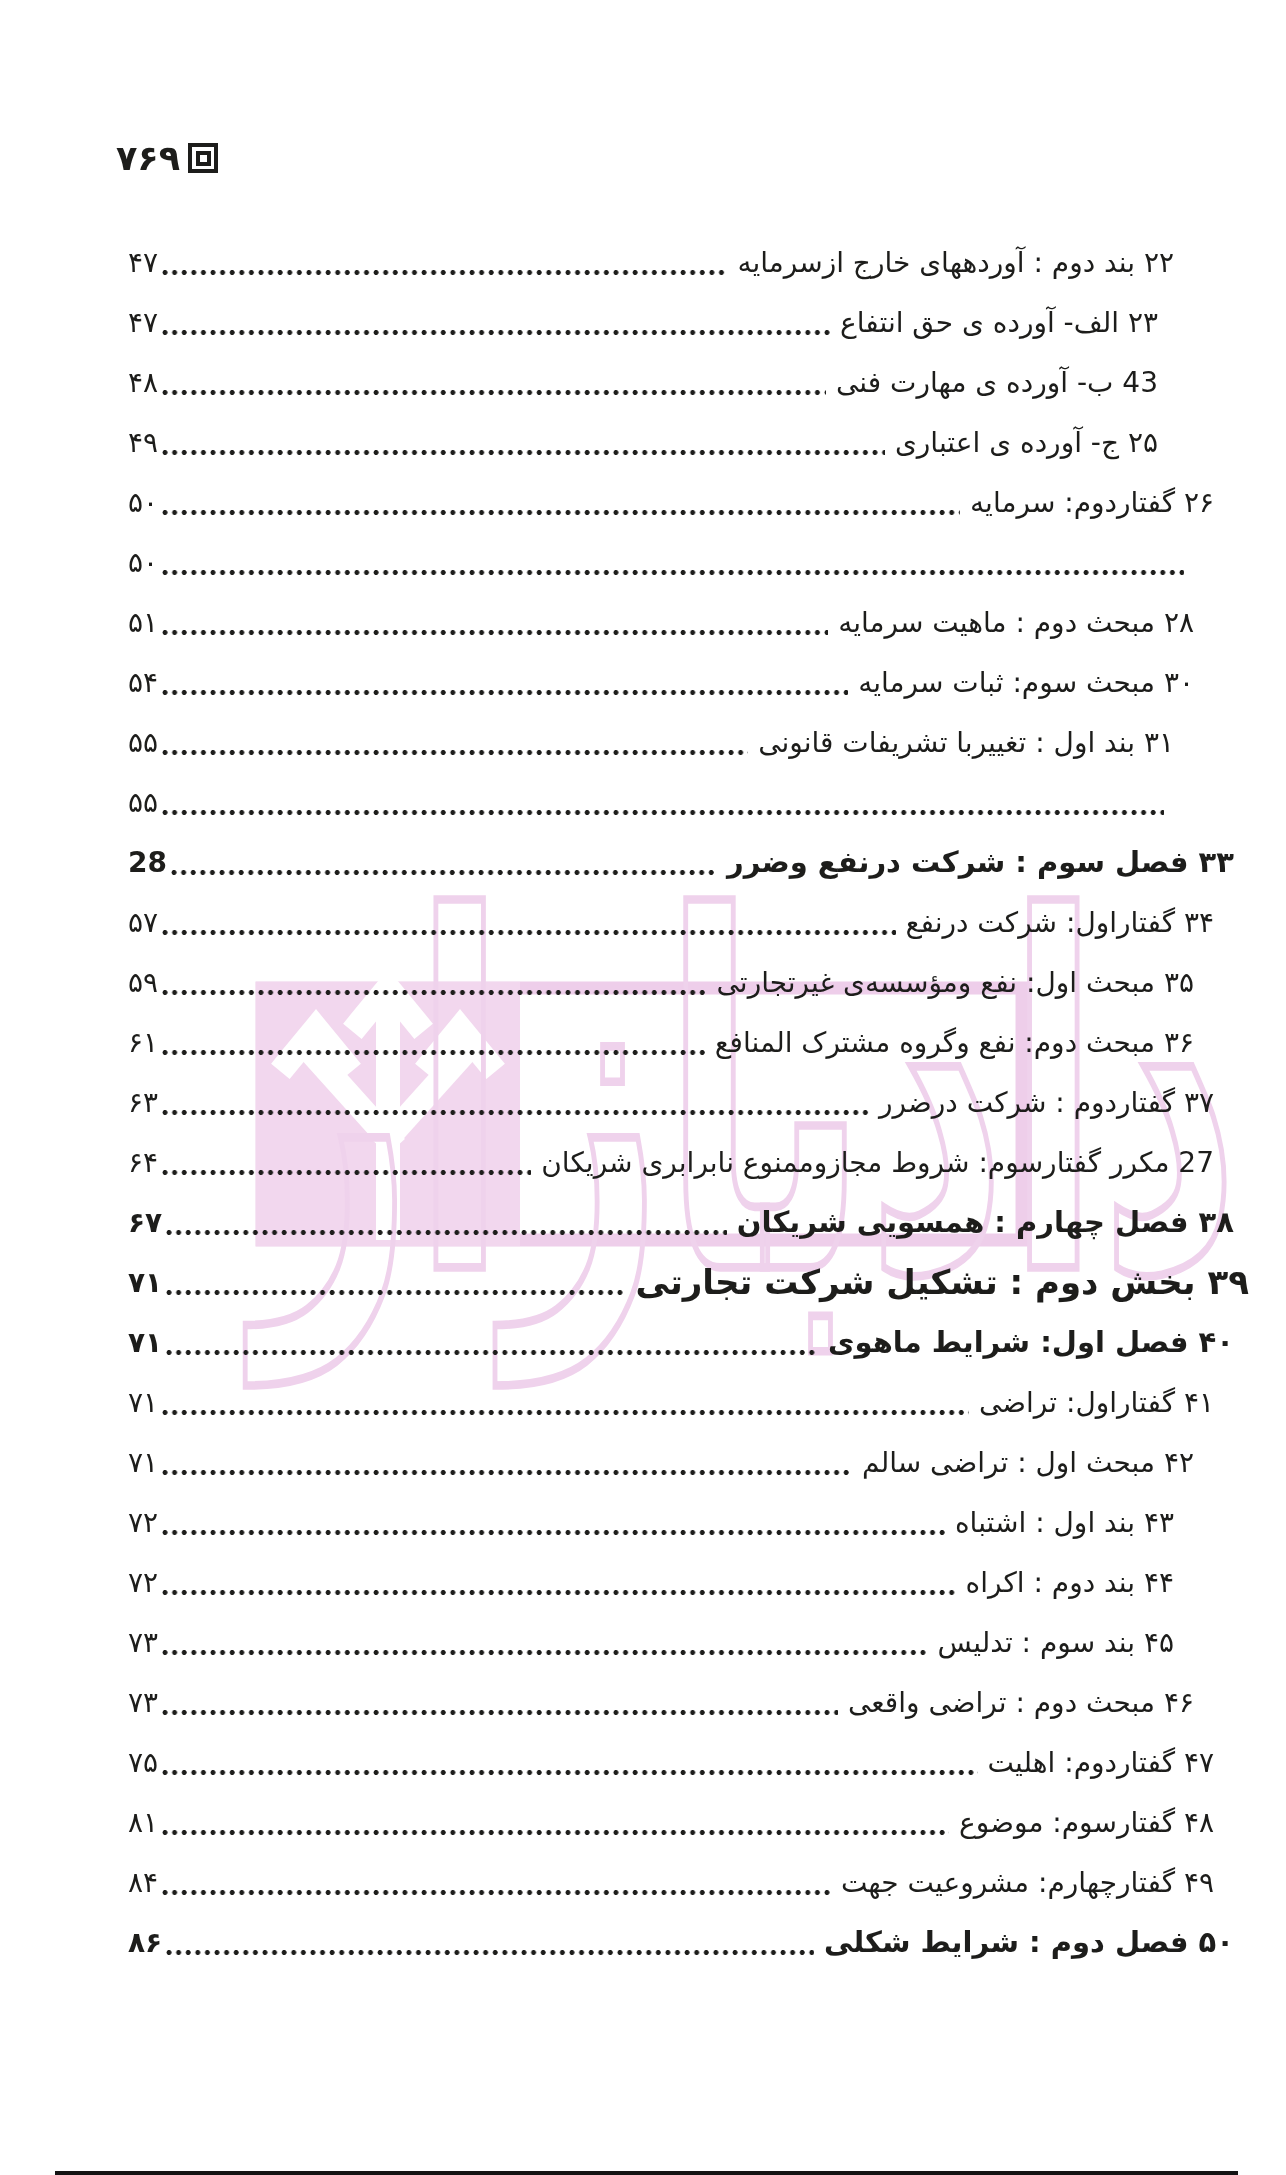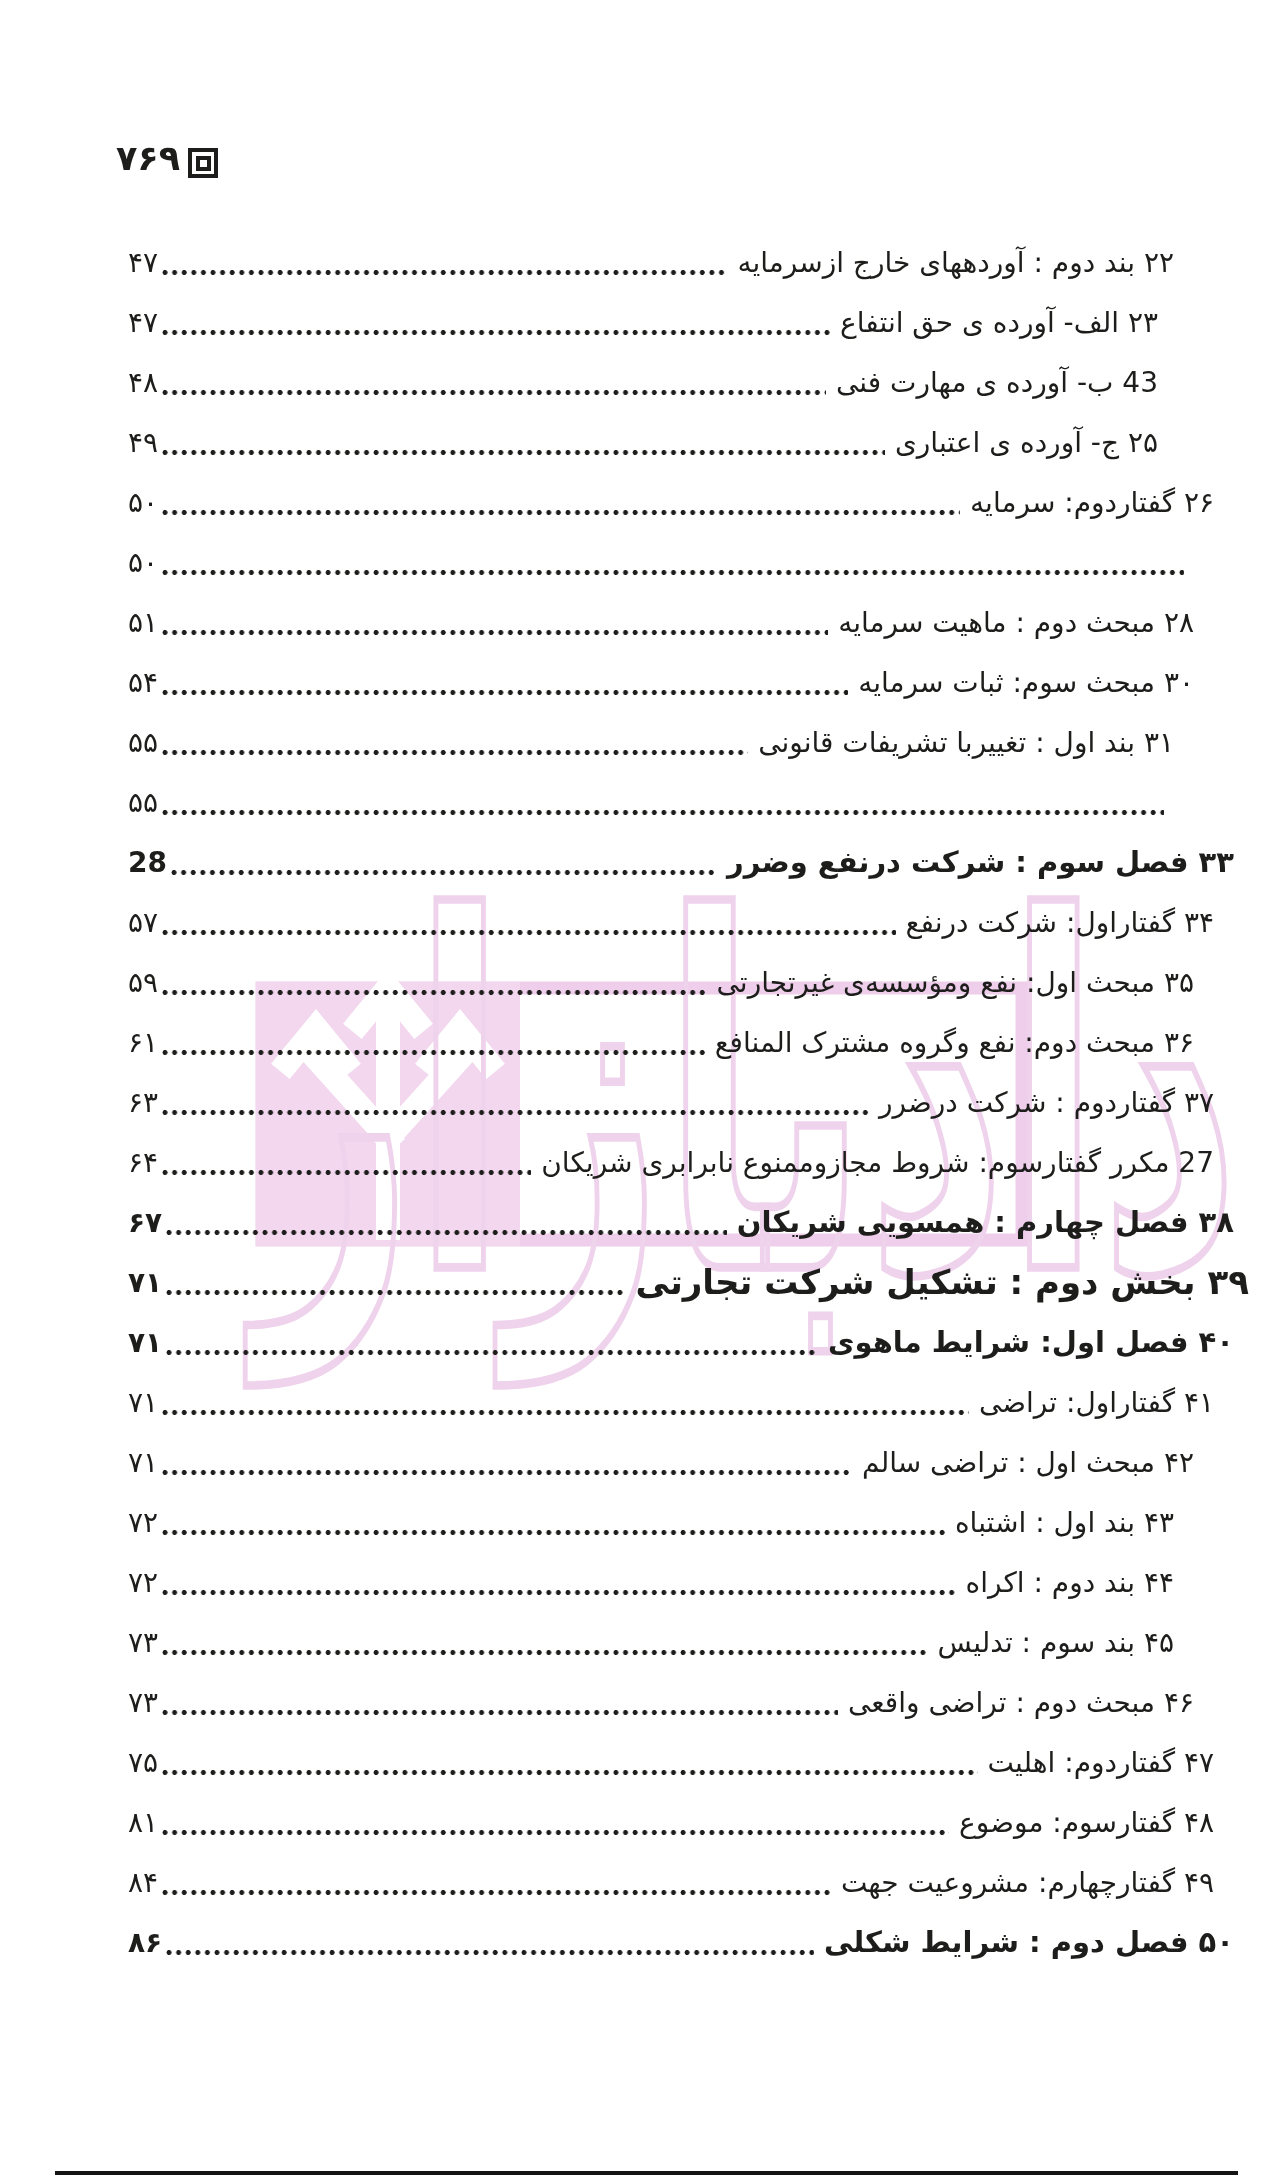--- a/index.html
+++ b/index.html
@@ -5,21 +5,21 @@
   html,body{margin:0;padding:0;}
   body{
     width:1286px;height:2175px;position:relative;background:#ffffff;
     font-family:"DejaVu Sans",sans-serif;color:#1d1d1b;overflow:hidden;
   }
   
   .watermark{position:absolute;inset:0;z-index:0;pointer-events:none;}
   
   .page-header{
     position:absolute;top:138px;left:116px;z-index:1;
-    display:flex;align-items:flex-end;direction:ltr;
+    display:flex;align-items:center;direction:ltr;
   }
   .hdr-num{font-size:35px;font-weight:bold;letter-spacing:1px;}
   .hdr-sq{width:30px;height:30px;border:4px solid #1d1d1b;box-sizing:border-box;
     margin:0 26px 0 8px;display:flex;align-items:center;justify-content:center;}
   .hdr-sq-inner{width:15px;height:15px;border:4px solid #1d1d1b;box-sizing:border-box;background:#fff;}
   .hdr-title{font-size:34px;font-weight:bold;}
   
   .toc{position:absolute;top:232px;left:128px;right:0;z-index:1;}
   .toc-row{
     height:60px;display:flex;align-items:center;direction:rtl;

